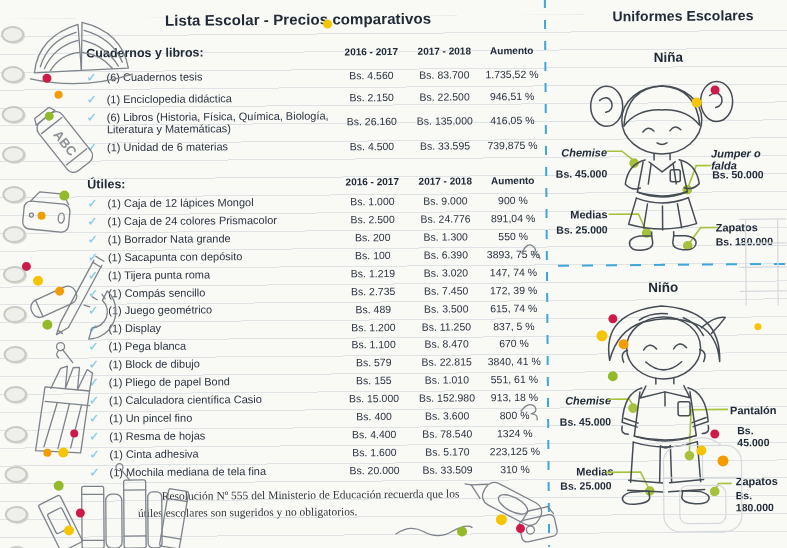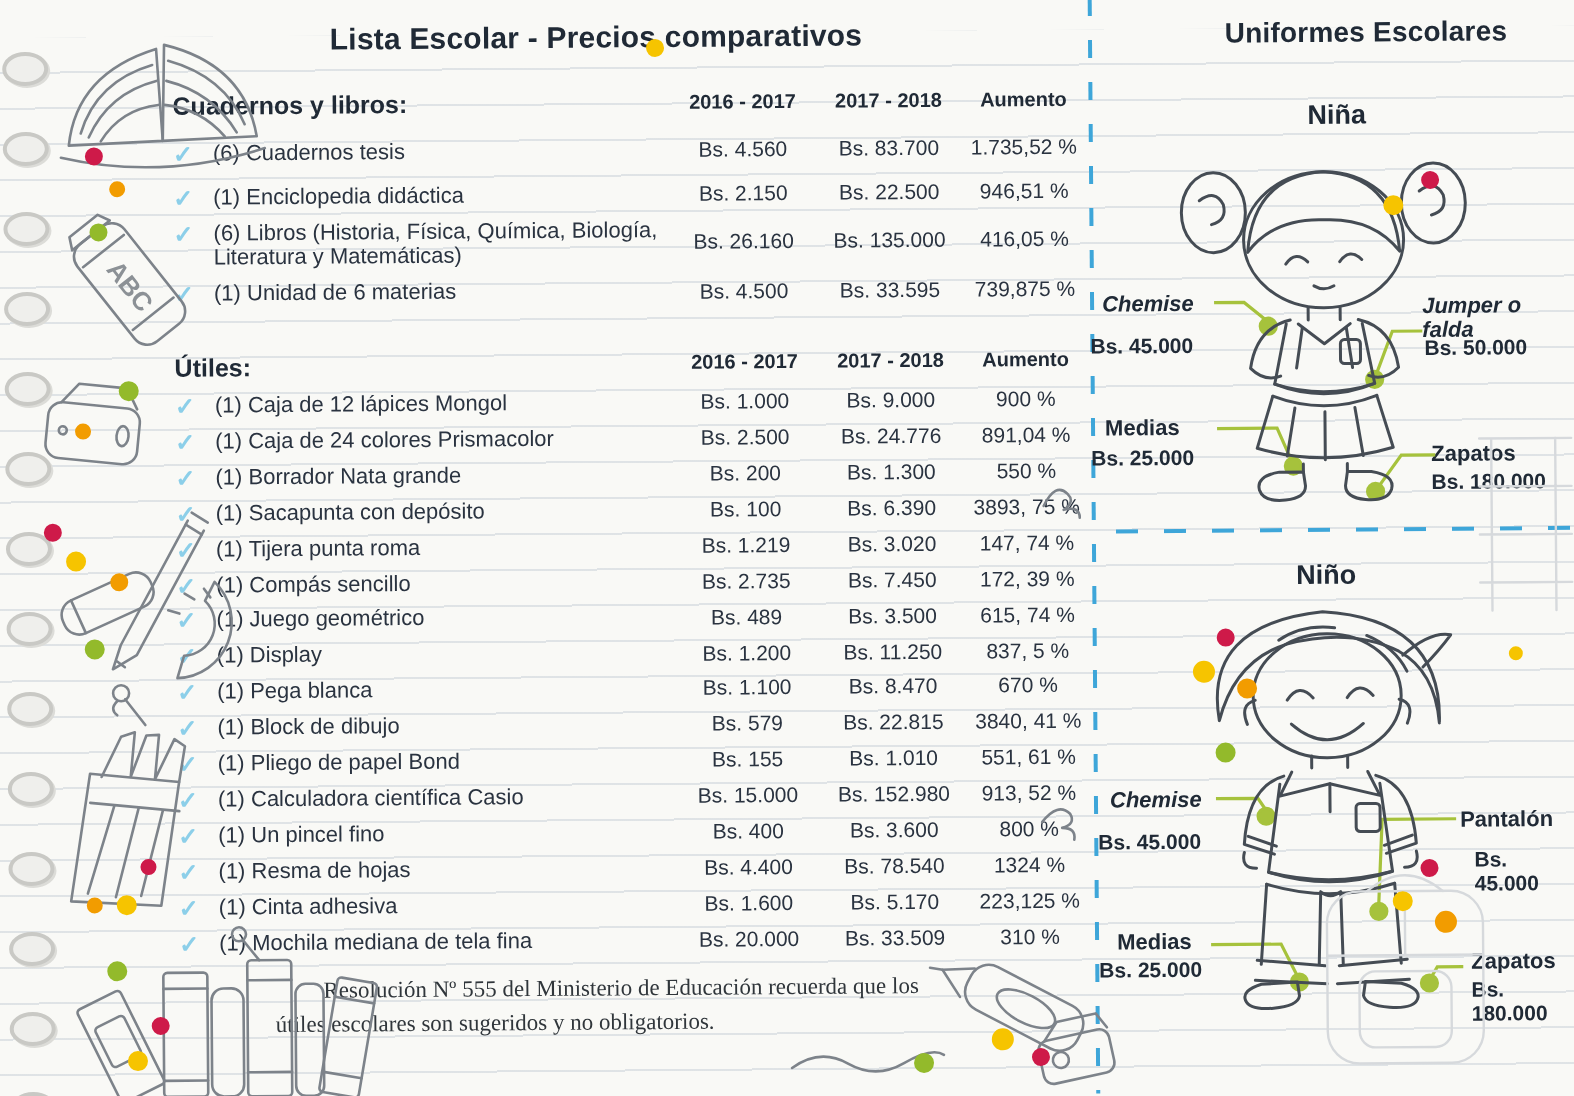--- a/index.html
+++ b/index.html
@@ -41,21 +41,21 @@
             font-size:11.5px;color:#30363b;line-height:1.5;text-indent:24px}
   
   .div-v{position:absolute;left:546px;top:0;width:2px;height:548px;
          background:repeating-linear-gradient(to bottom,var(--blue) 0 9px,transparent 9px 21px)}
   .div-h{position:absolute;left:558px;top:266px;width:229px;height:2px;
          background:repeating-linear-gradient(to right,var(--blue) 0 11px,transparent 11px 24px)}
   
   .u-name{position:absolute;font-weight:700;font-size:11px;color:var(--ink)}
   .u-name.it{font-style:italic}
   .u-price{position:absolute;font-weight:600;font-size:10.5px;color:var(--ink)}
-  .ra{}
+  .ra{text-align:right}
   
   .dot{position:absolute;border-radius:50%}
   svg{position:absolute;overflow:visible}
   .fig{stroke:#454c54;stroke-width:1.5;fill:none;stroke-linecap:round;stroke-linejoin:round}
   .dood{stroke:var(--sketch);stroke-width:1.3;fill:none;stroke-linecap:round;stroke-linejoin:round}
   .wm{stroke:var(--faint);stroke-width:1.2;fill:none;stroke-linecap:round;stroke-linejoin:round}
   .conn{stroke:var(--green);stroke-width:1.6;fill:none}
 </style>
 </head>
 <body>
@@ -241,21 +241,21 @@
             <div class="cc c2">Bs. 1.010</div>
             <div class="cc c3">551, 61 %</div>
           </div>
             <div class="row">
             <div class="c-item">
               <span class="chk">✓</span>
               <span>(1) Calculadora científica Casio</span>
             </div>
             <div class="cc c1">Bs. 15.000</div>
             <div class="cc c2">Bs. 152.980</div>
-            <div class="cc c3">913, 52 %</div>
+            <div class="cc c3">913, 18 %</div>
           </div>
             <div class="row">
             <div class="c-item">
               <span class="chk">✓</span>
               <span>(1) Un pincel fino</span>
             </div>
             <div class="cc c1">Bs. 400</div>
             <div class="cc c2">Bs. 3.600</div>
             <div class="cc c3">800 %</div>
           </div>

